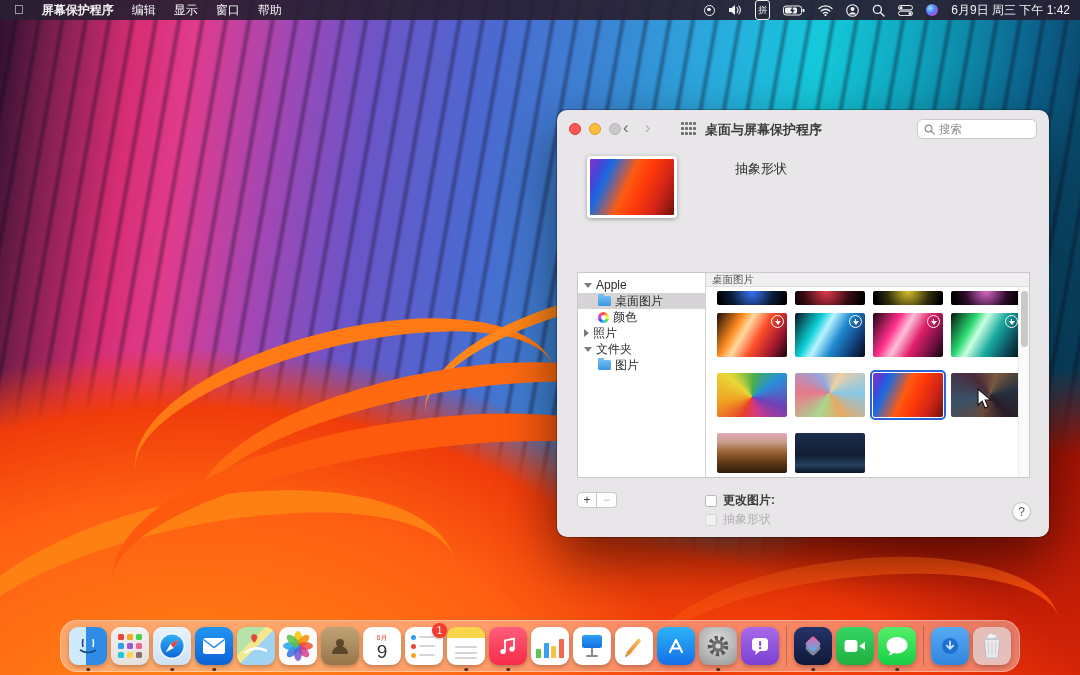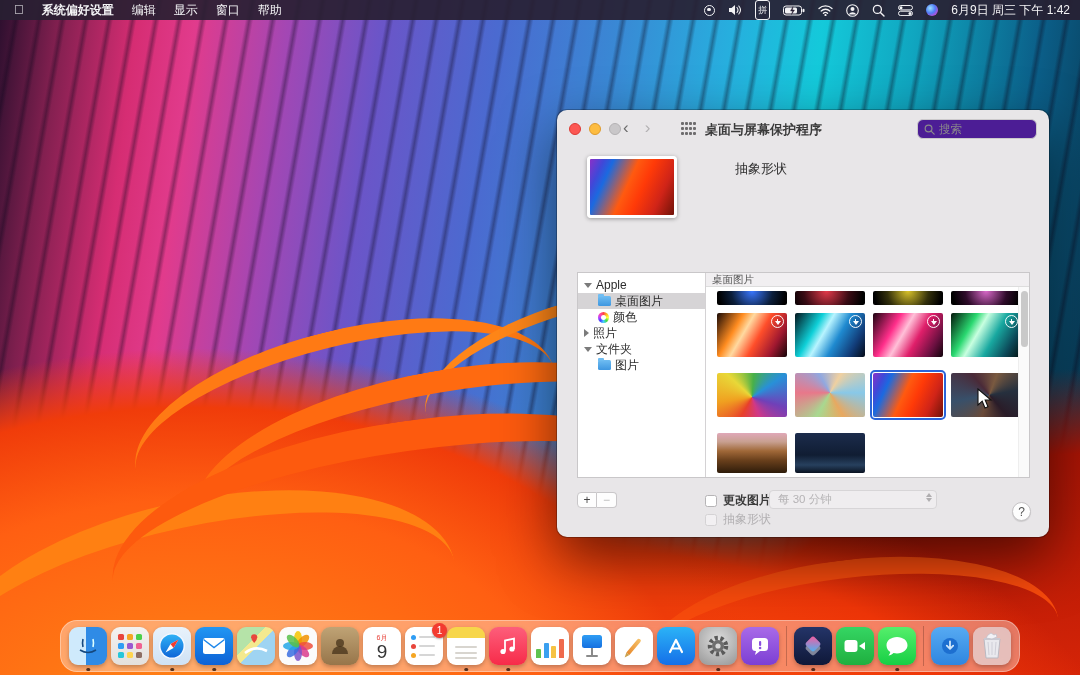--- a/index.html
+++ b/index.html
@@ -50,21 +50,21 @@
   .l-red { background:#fc5753; border:.5px solid #dd3b36; }
   .l-yellow { background:#fdbc40; border:.5px solid #de9b2d; }
   .l-gray { background:#c9c7c9; border:.5px solid #b4b2b4; }
   .nav-arrows { position:absolute; left:66px; top:8px; display:flex; gap:16px; font-size:17px; }
   .arrow-back { color:#6b6b6b; }
   .arrow-fwd { color:#b3b1b3; }
   .showall-grid { position:absolute; left:124px; top:12px; width:15px; height:13px;
     display:grid; grid-template-columns:repeat(4,1fr); grid-template-rows:repeat(3,1fr); gap:1.5px; }
   .showall-grid i { background:#6e6c6e; border-radius:1px; }
   .win-title { position:absolute; left:148px; top:11px; font-size:13px; font-weight:bold; color:#3a3a3a; }
-  .searchbox { position:absolute; right:12px; top:9px; width:120px; height:20px; background:#4c1d95;
+  .searchbox { position:absolute; right:12px; top:9px; width:120px; height:20px; background:#ffffff;
     border:1px solid #cbc9cb; border-radius:6px; display:flex; align-items:center; gap:4px; padding:0 6px; color:#8b898b; }
   .searchbox .ph { font-size:11.5px; }
 
   .tabsrow { position:relative; height:26px; }
   .seg { position:absolute; left:50%; transform:translateX(-50%); display:flex; background:#d8d5d8;
     border:1px solid #c6c3c6; border-radius:6px; overflow:hidden; height:21px; }
   .seg-btn { padding:0 10px; font-size:11.5px; display:flex; align-items:center; color:#2b2b2b; }
   .seg-sel { background:#ffffff; border-radius:5px; margin:1px; box-shadow:0 0 2px rgba(0,0,0,.25); }
 
   .preview { position:relative; height:96px; }
@@ -196,21 +196,21 @@
   <div class="cr cr1"></div>
   <div class="cr cr4"></div>
   <div class="cr cr2"></div>
   <div class="cr cr6"></div>
   <div class="cr cr3"></div>
   <div class="cr cr5"></div>
 
   <div class="menubar">
     <div class="mb-left">
       <span class="mb-apple"></span>
-      <span class="mb-app">系统偏好设置</span>
+      <span class="mb-app">屏幕保护程序</span>
       <span>编辑</span>
       <span>显示</span>
       <span>窗口</span>
       <span>帮助</span>
     </div>
     <div class="mb-right">
       <span class="mb-ic">
           <span class="rec-ic"></span>
         </span>
       <span class="mb-ic">
@@ -367,27 +367,20 @@
     </div>
 
     <div class="win-footer">
       <div class="pm-group">
         <span class="pm-btn">+</span>
         <span class="pm-btn">−</span>
       </div>
       <div class="chk-row" style="left:148px; top:14px;">
         <span class="chk"></span>
         <span class="chk-label">更改图片:</span>
-      </div>
-      <div class="dropdown">
-        <span>每 30 分钟</span>
-        <span class="dd-steppers">
-            <span class="dd-up"></span>
-            <span class="dd-down"></span>
-          </span>
       </div>
       <div class="chk-row" style="left:148px; top:33px;">
         <span class="chk dis"></span>
         <span class="chk-label dis">抽象形状</span>
       </div>
       <div class="help-btn">?</div>
     </div>
   </div>
 
   <svg class="cursor" width="17" height="22" viewBox="0 0 17 22">

